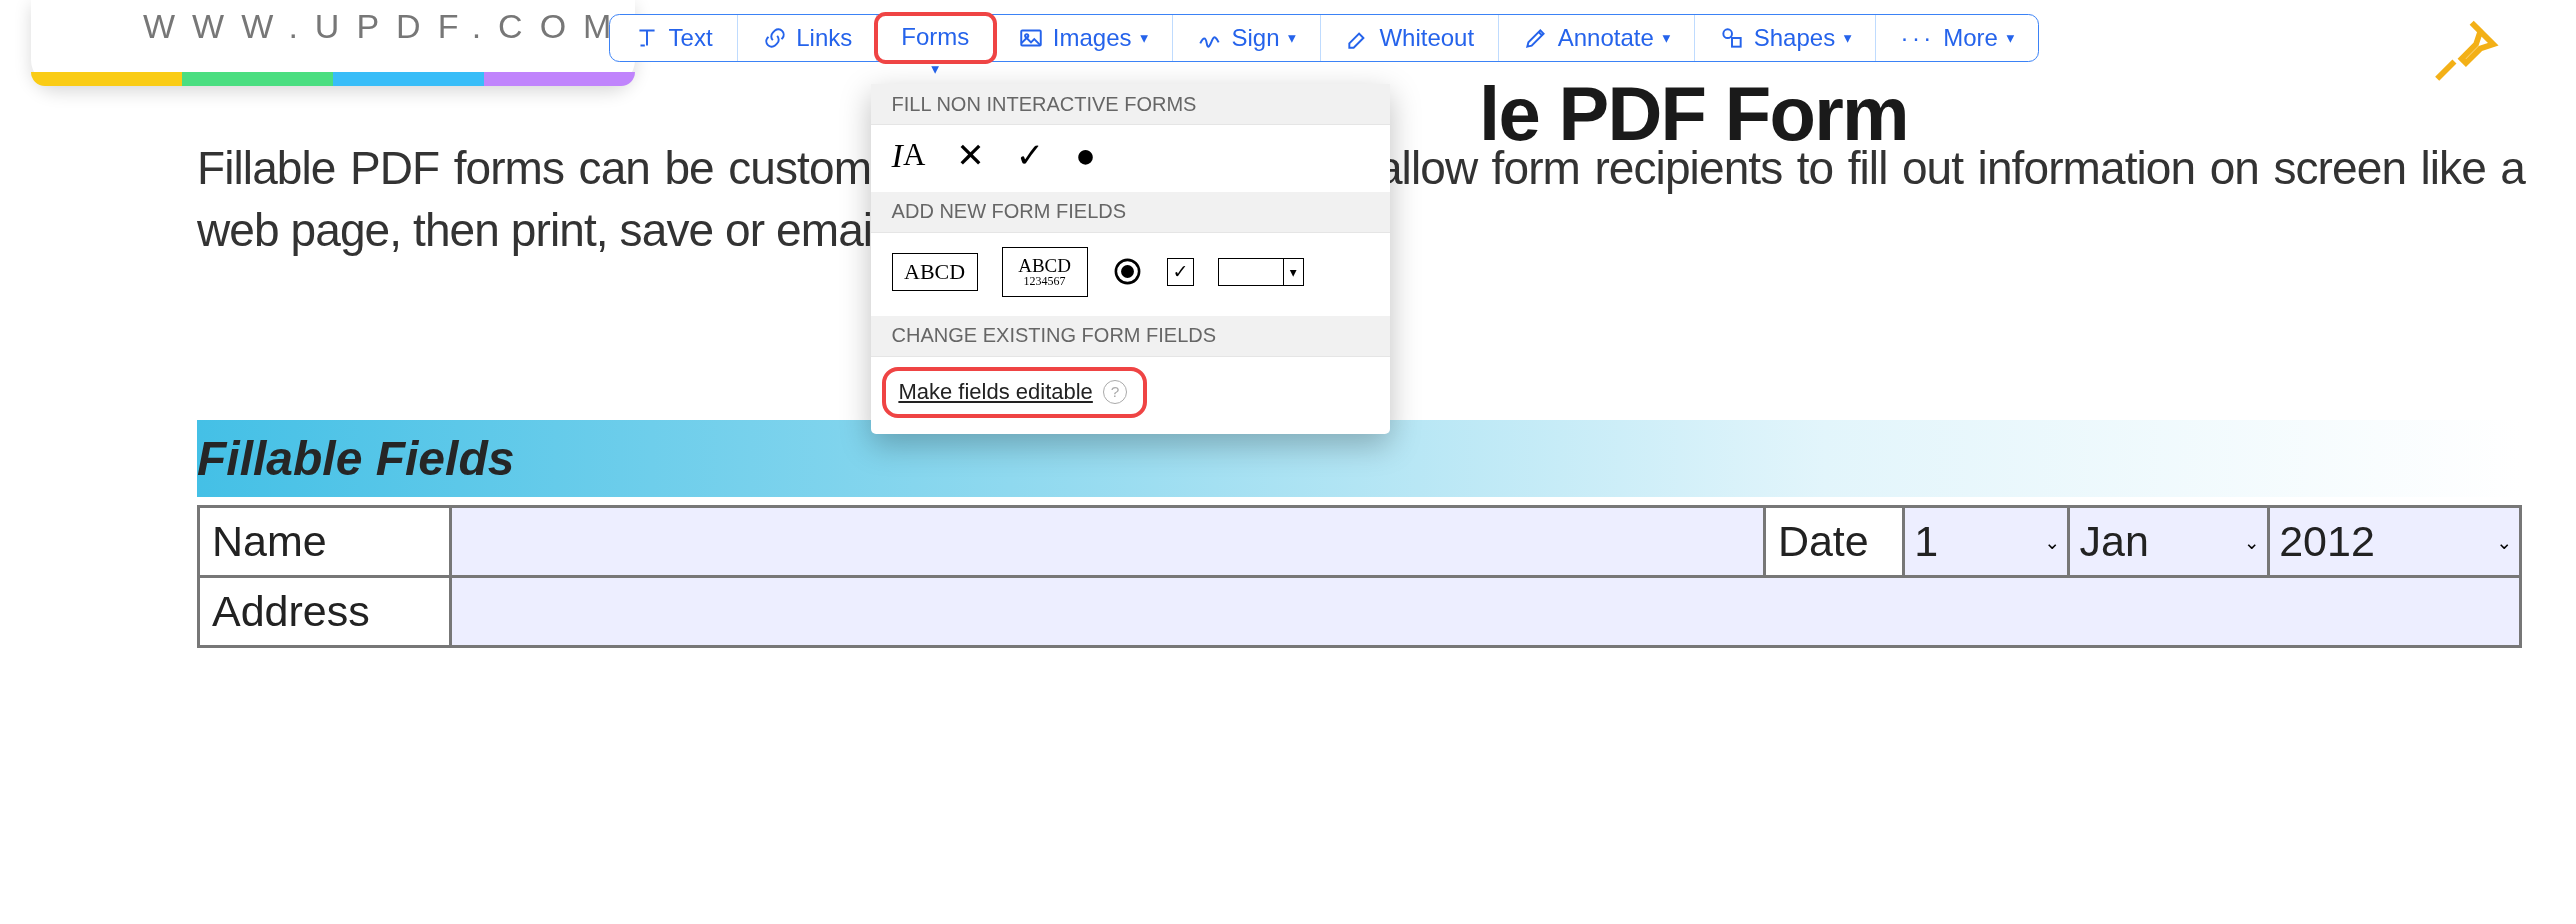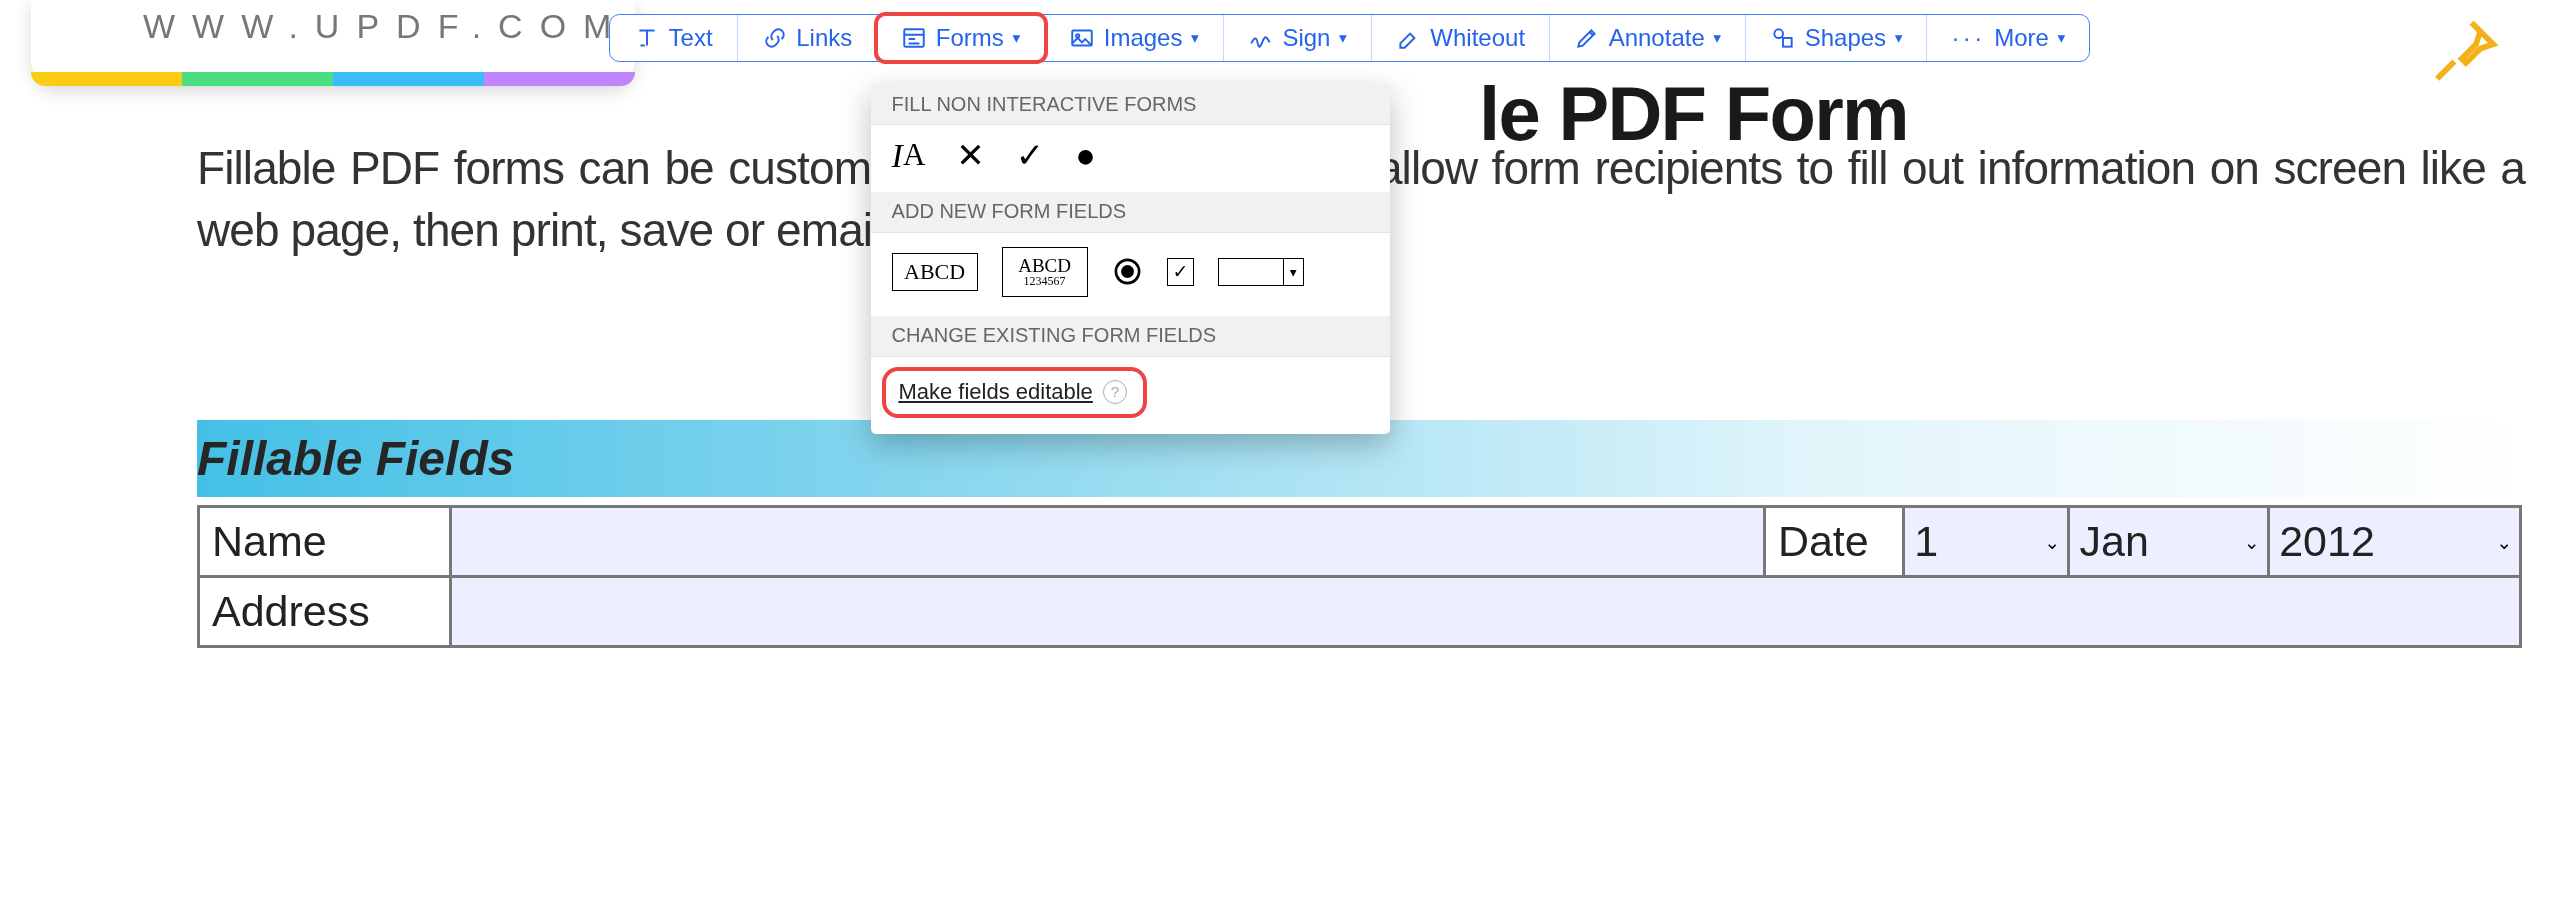--- a/index.html
+++ b/index.html
@@ -65,20 +65,21 @@
     cursor: pointer;
     white-space: nowrap;
   }
   .tool-btn:last-child { border-right: none; }
   .tool-btn.active {
     outline: 4.3px solid #ef4444;
     outline-offset: -1.7px;
     border-radius: 8.6px;
     z-index: 2;
     position: relative;
+    flex-direction: column;
   }
   .tool-btn .caret {
     font-size: 15.4px;
     color: #2563eb;
   }
   .ticon {
     width: 26px;
     height: 26px;
     display: inline-flex;
     align-items: center;

